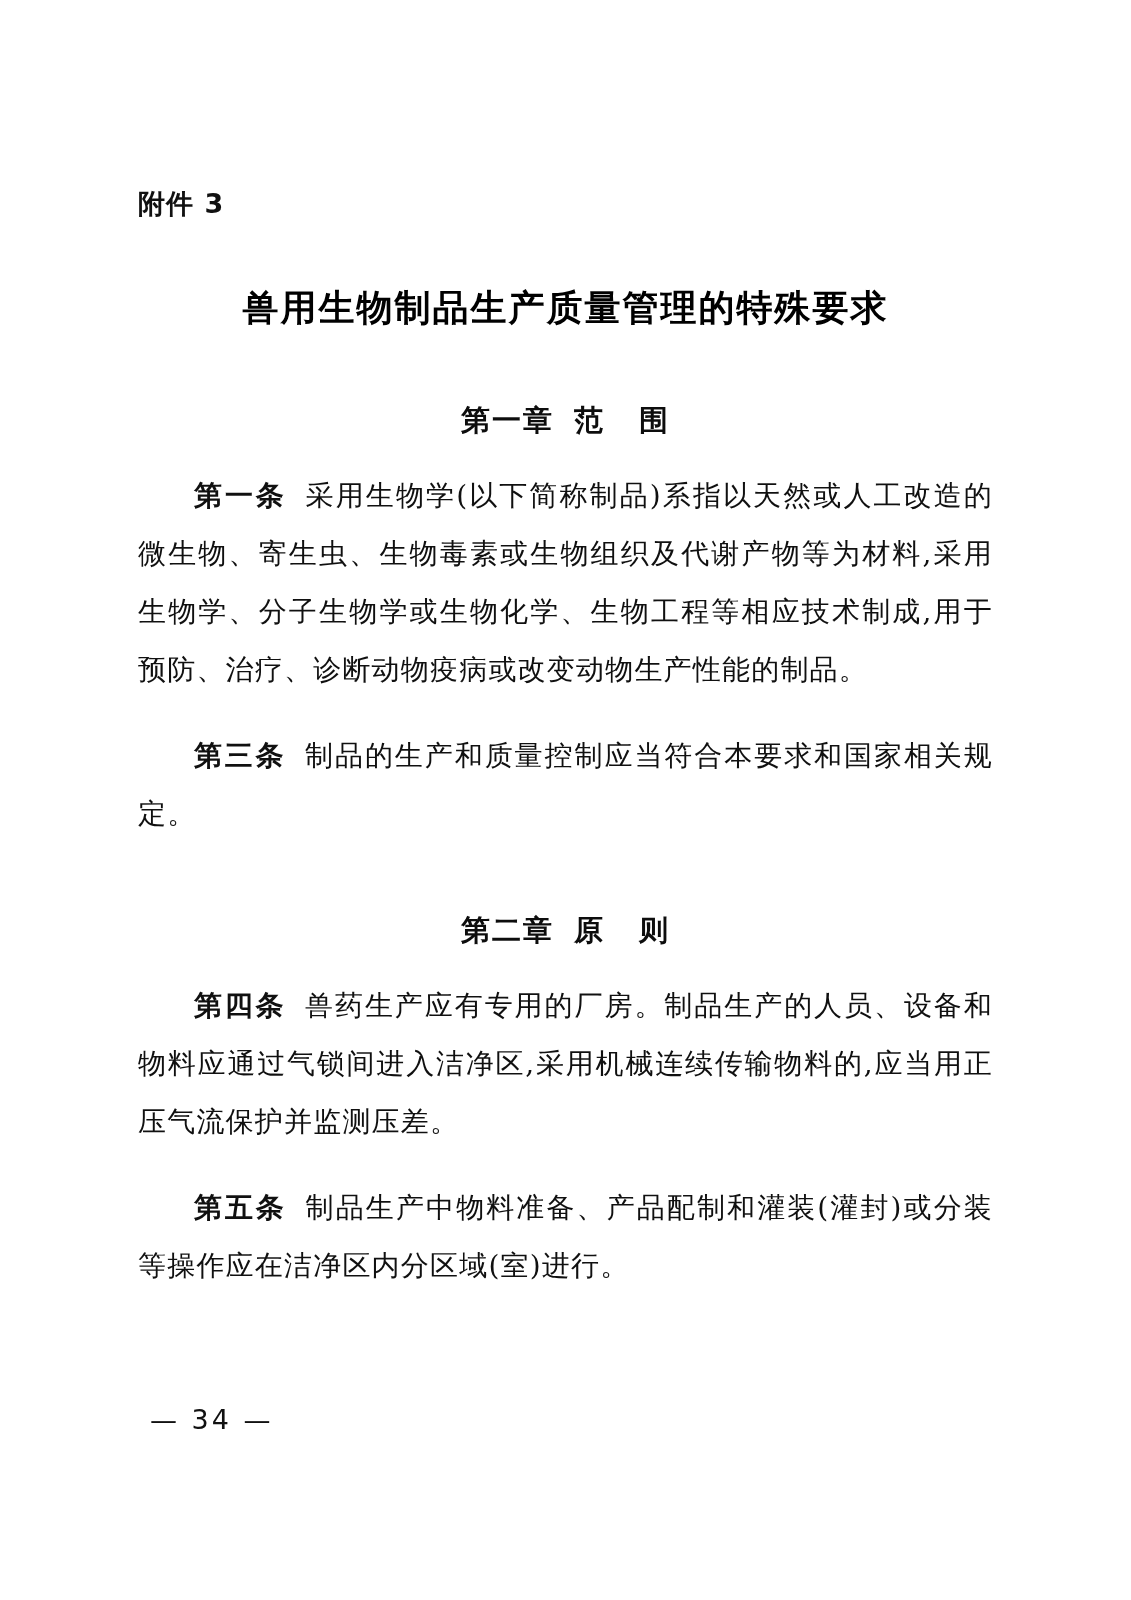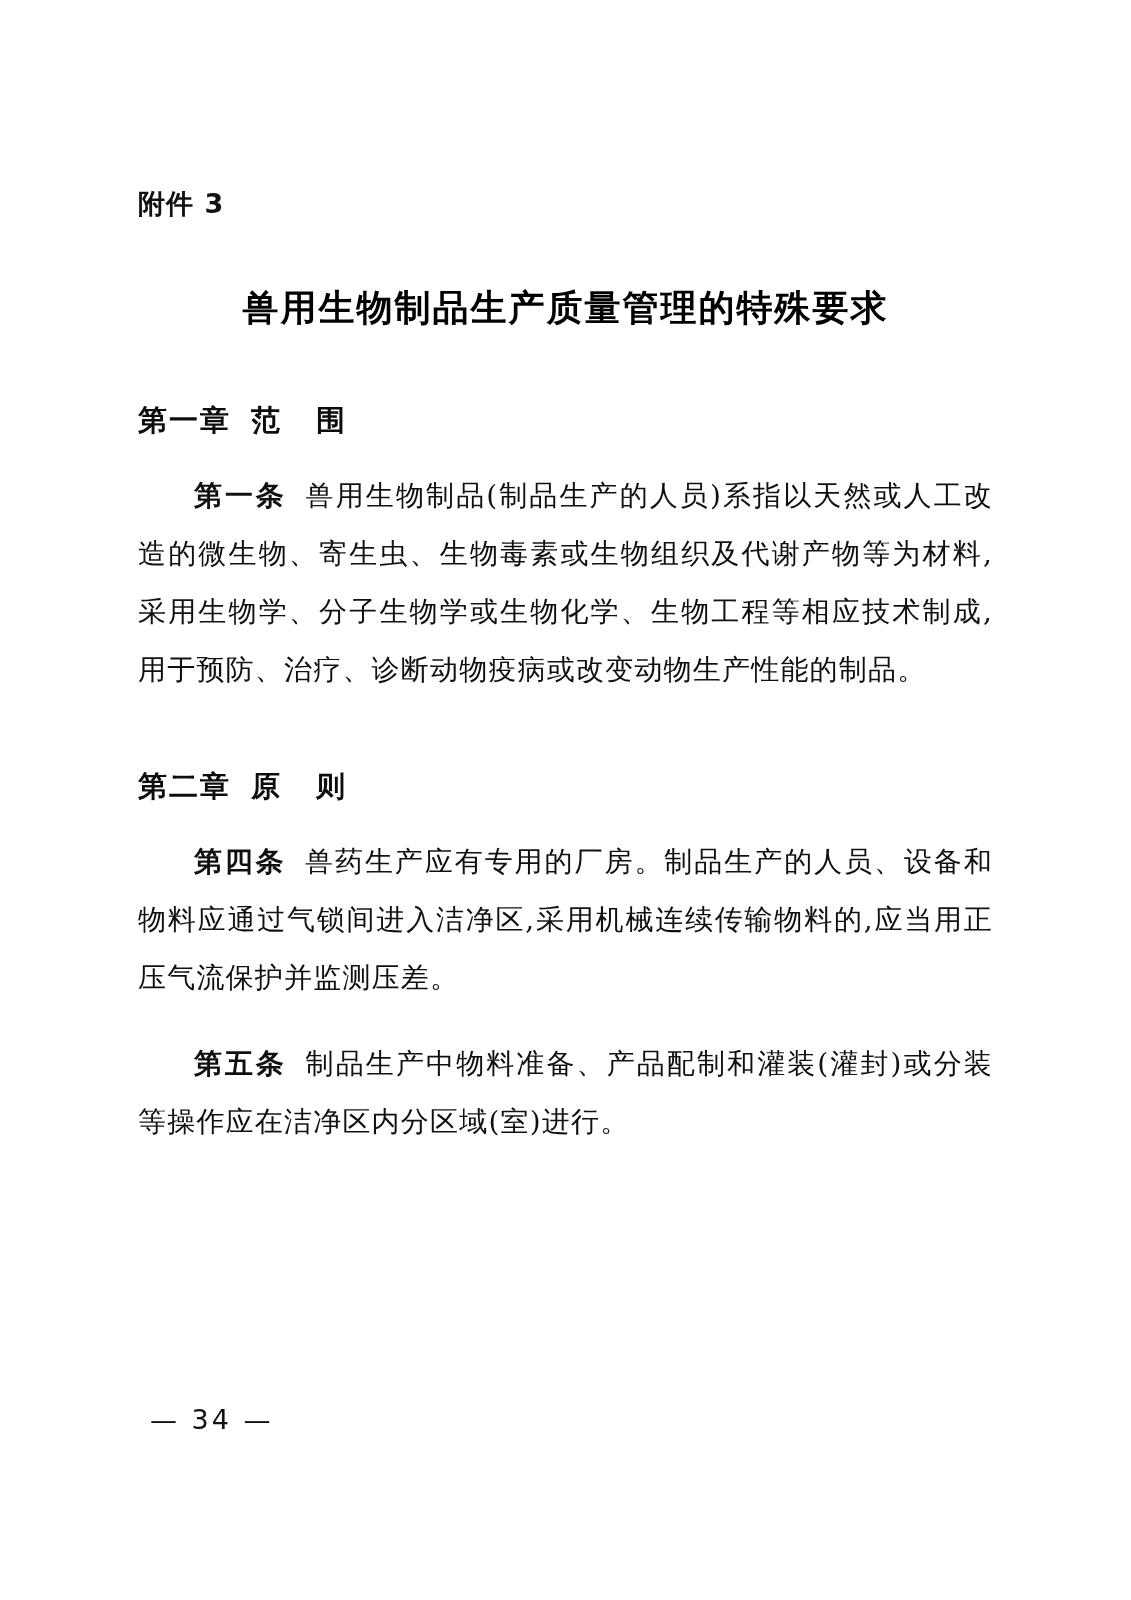--- a/index.html
+++ b/index.html
@@ -42,20 +42,21 @@
     margin-top: 62px;
     text-align: center;
     font-size: 36px;
     font-weight: 700;
     letter-spacing: 2px;
     font-family: "DejaVu Serif", "Liberation Serif", serif;
     color: #000;
   }
   .chapter-heading {
     margin-top: 68px;
+    text-align: center;
     font-size: 29px;
     font-weight: 700;
     font-family: "DejaVu Sans", "Liberation Sans", sans-serif;
     letter-spacing: 2px;
     color: #0d0d0d;
   }
   .chapter-heading .gap {
     display: inline-block;
     width: 34px;
   }
@@ -101,24 +102,27 @@
 
     <div class="attachment-label">附件 3</div>
 
     <h1 class="doc-title">兽用生物制品生产质量管理的特殊要求</h1>
 
     <div class="chapter-heading">
       <span>第一章</span><span class="gap-small"></span><span>范</span><span class="gap"></span><span>围</span>
     </div>
 
     <p class="para">
-      <span class="art-num">第一条</span><span class="sep"></span><span>兽用生物制品(制品生产的人员)系指以天然或人工改造的微生物、寄生虫、生物毒素或生物组织及代谢产物等为材料,采用生物学、分子生物学或生物化学、生物工程等相应技术制成,用于预防、治疗、诊断动物疫病或改变动物生产性能的制品。</span>
+      <span class="art-num">第一条</span><span class="sep"></span><span>采用生物学(以下简称制品)系指以天然或人工改造的微生物、寄生虫、生物毒素或生物组织及代谢产物等为材料,采用生物学、分子生物学或生物化学、生物工程等相应技术制成,用于预防、治疗、诊断动物疫病或改变动物生产性能的制品。</span>
     </p>
 
 
+    <p class="para">
+      <span class="art-num">第三条</span><span class="sep"></span><span>制品的生产和质量控制应当符合本要求和国家相关规定。</span>
+    </p>
 
     <div class="chapter-heading">
       <span>第二章</span><span class="gap-small"></span><span>原</span><span class="gap"></span><span>则</span>
     </div>
 
     <p class="para">
       <span class="art-num">第四条</span><span class="sep"></span><span>兽药生产应有专用的厂房。制品生产的人员、设备和物料应通过气锁间进入洁净区,采用机械连续传输物料的,应当用正压气流保护并监测压差。</span>
     </p>
 
     <p class="para">

